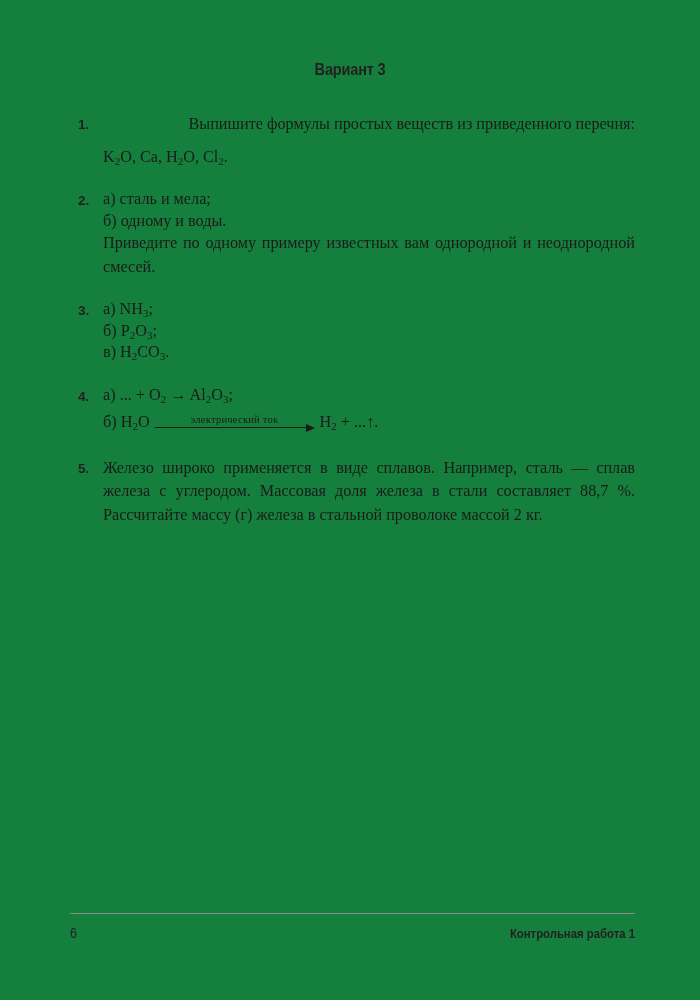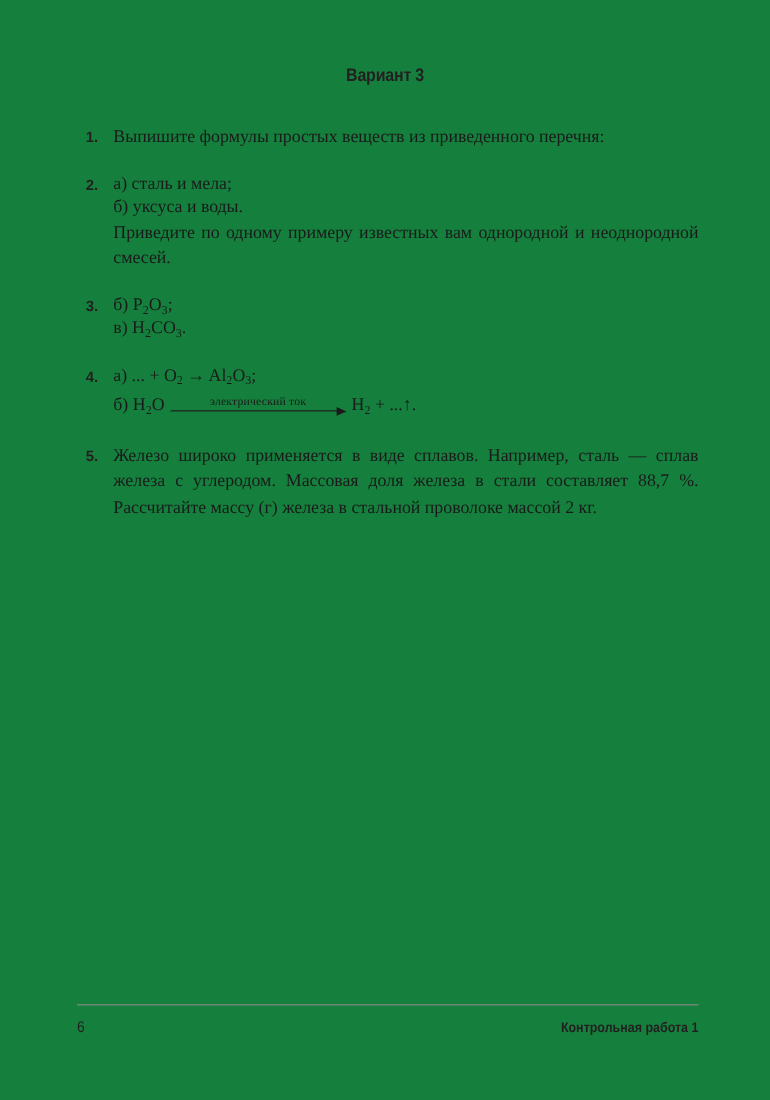--- a/index.html
+++ b/index.html
@@ -65,21 +65,21 @@
   }
 
   .para {
     font-size: 16.2px;
     line-height: 23.5px;
     text-align: justify;
     margin: 0;
   }
 
   .para.lead {
-    text-align: left;
+    text-align: right;
   }
 
   .para.justify-full {
     text-align: justify;
     text-align-last: left;
   }
 
   .spaced {
   }
 
@@ -203,38 +203,40 @@
 <div class="page">
 
   <div class="variant-title">Вариант 3</div>
 
   <div class="content">
 
     <div class="task" style="margin-bottom:20px;">
       <div class="task-num">1.</div>
       <div class="task-body">
         <p class="para lead">Выпишите формулы простых веществ из приведенного перечня:</p>
+        <p class="para spaced-sm">K<sub>2</sub>O, Ca, H<sub>2</sub>O, Cl<sub>2</sub>.</p>
       </div>
     </div>
 
     <div class="task" style="margin-bottom:20px;">
       <div class="task-num">2.</div>
       <div class="task-body">
         <div class="sublist">
           <div>а) сталь и мела;</div>
-          <div>б) уксуса и воды.</div>
+          <div>б) одному и воды.</div>
         </div>
         <p class="para justify-full spaced">Приведите по одному примеру известных вам однородной и неоднородной смесей.</p>
       </div>
     </div>
 
     <div class="task" style="margin-bottom:21px;">
       <div class="task-num">3.</div>
       <div class="task-body">
         <div class="sublist">
+          <div>а) NH<sub>3</sub>;</div>
           <div>б) P<sub>2</sub>O<sub>3</sub>;</div>
           <div>в) H<sub>2</sub>CO<sub>3</sub>.</div>
         </div>
       </div>
     </div>
 
     <div class="task" style="margin-bottom:22px;">
       <div class="task-num">4.</div>
       <div class="task-body">
         <div class="equations">

